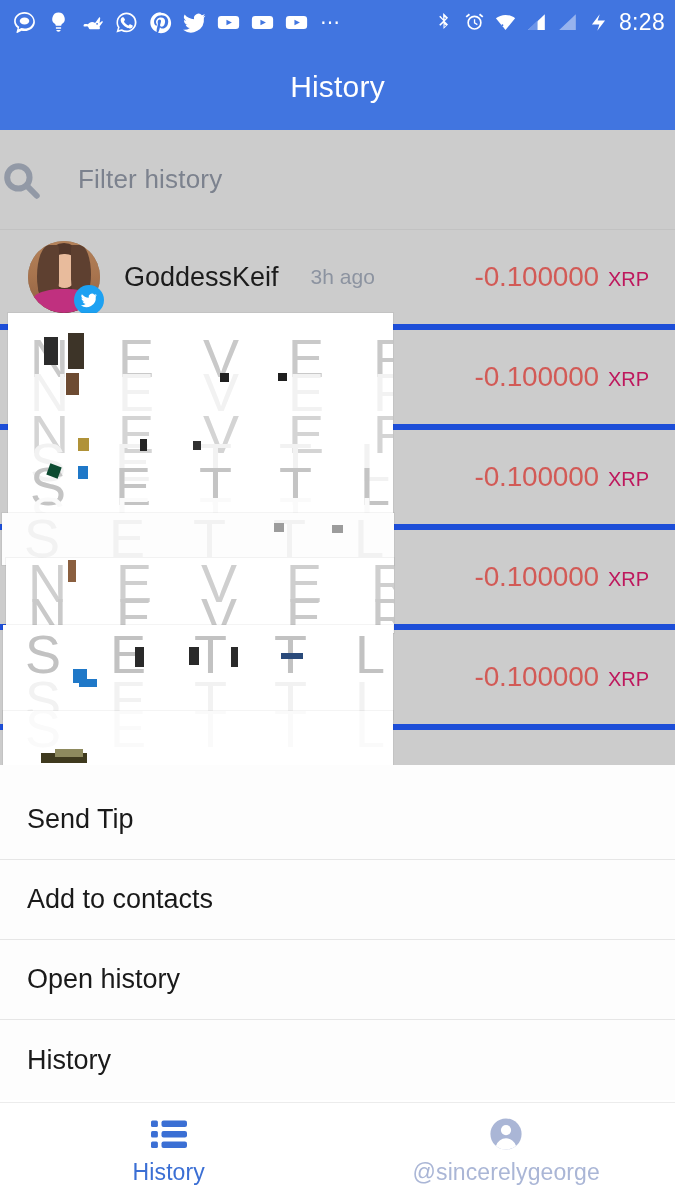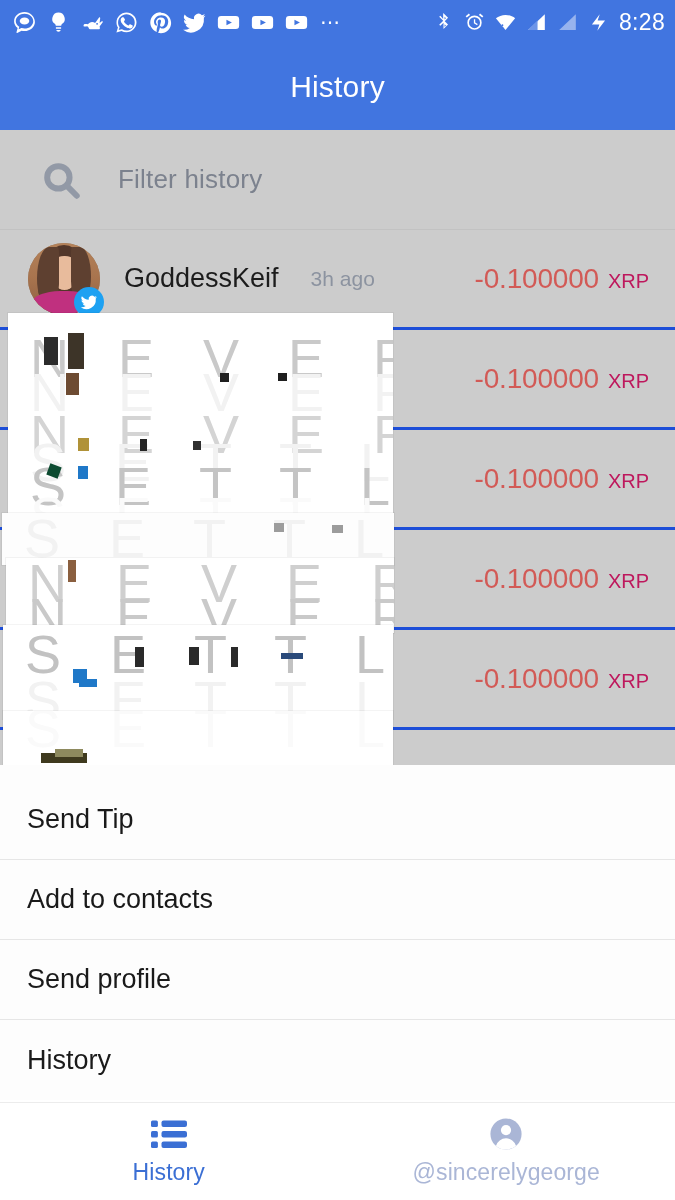--- a/index.html
+++ b/index.html
@@ -34,31 +34,31 @@
   }
   #app-bar-title { color:#fff; font-size:30px; font-weight:400; letter-spacing:.2px; }
 
   
   #content {
     position:absolute; left:0; top:130px; width:675px; height:635px;
     background:#cccccc; overflow:hidden;
   }
 
   #filter-bar {
-    height:100px; display:flex; align-items:center; padding-left:40px;
+    height:100px; display:flex; align-items:center; 
     border-bottom:1px solid #c2c2c2;
   }
   #filter-bar svg { fill:none; stroke:#9299a6; stroke-width:3.4; }
   #filter-placeholder {
     font-size:26px; color:#7c828e; margin-left:36px; letter-spacing:.2px;
   }
 
   .history-row {
     height:100px; position:relative;
-    border-bottom:3px solid #1d4ed8;
+    border-bottom:6px solid #1d4ed8;
     display:flex; align-items:center; padding:0 26px 0 28px;
   }
   .avatar-wrap { position:relative; width:72px; height:72px; flex:none; }
   .avatar {
     width:72px; height:72px; border-radius:50%; overflow:hidden;
     background:#8e7560; position:relative;
   }
   .avatar .brick { position:absolute; inset:0;
     background:
       linear-gradient(180deg,#b4825a 0%,#a8744e 48%,#8d5f42 100%);
@@ -318,21 +318,21 @@
       <div class="speck" style="left:38px; top:42px; width:46px; height:10px; background:#3f3a1e;"></div>
       <div class="speck" style="left:52px; top:38px; width:28px; height:8px; background:#8e8a5e;"></div>
     </div>
 
   </div>
 </div>
 
 <div id="bottom-sheet">
   <div class="sheet-item">Send Tip</div>
   <div class="sheet-item">Add to contacts</div>
-  <div class="sheet-item">Send profile</div>
+  <div class="sheet-item">Open history</div>
   <div class="sheet-item">History</div>
 </div>
 
 <div id="bottom-nav">
 
   <div class="nav-item active">
     <span class="nav-ico">
       <svg width="36" height="30" viewBox="0 0 24 20">
         <rect x="0" y="1" width="4.6" height="4.4" rx="1" fill="#3b6fd4"></rect>
         <rect x="7" y="1" width="17" height="4.4" rx="1.4" fill="#3b6fd4"></rect>

